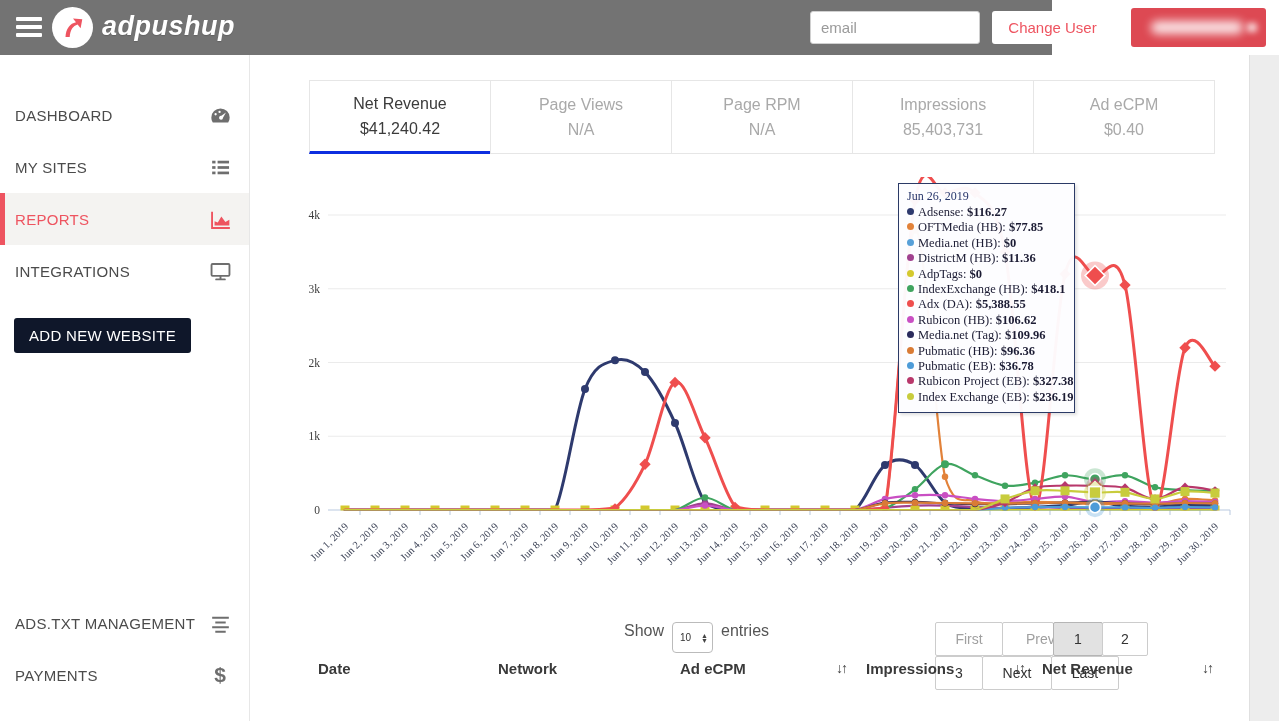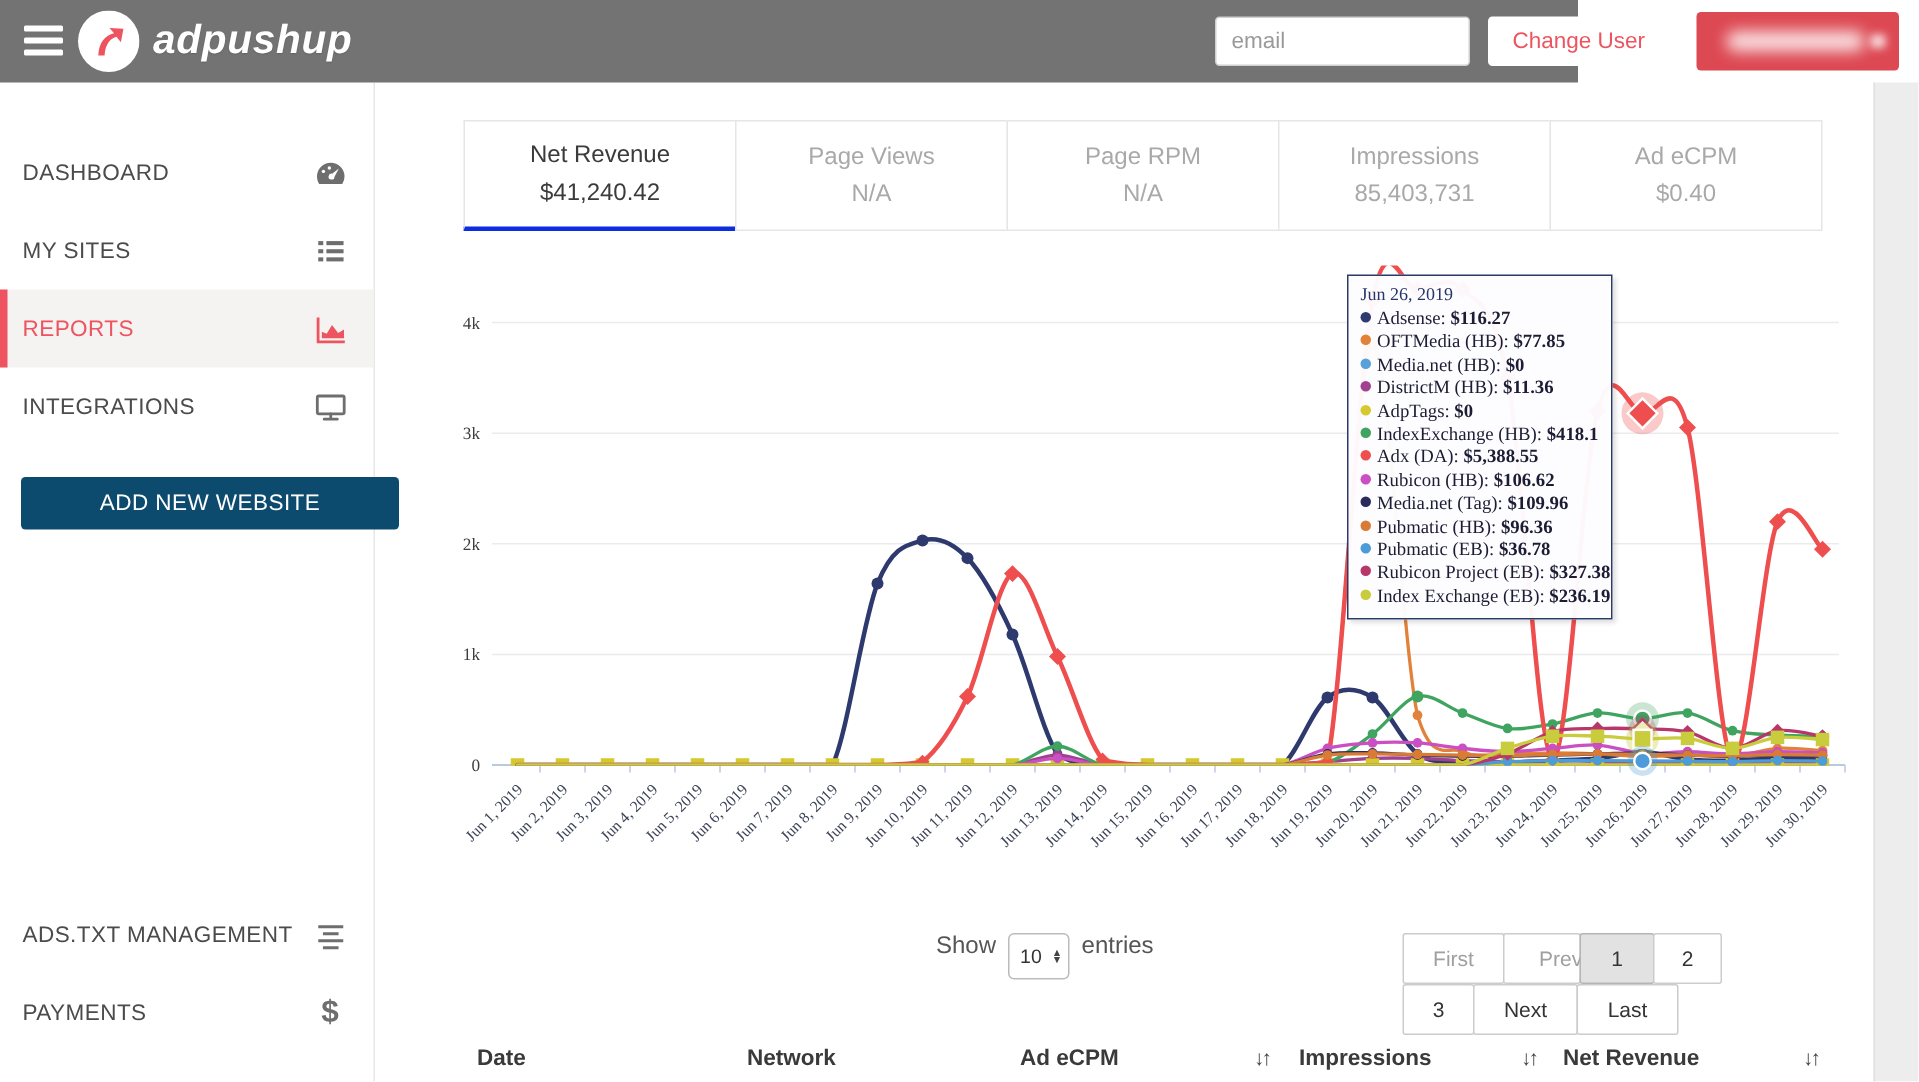--- a/index.html
+++ b/index.html
@@ -22,21 +22,21 @@
   
   .sidebar { position:absolute; left:0; top:55px; width:250px; height:666px; background:#fff; border-right:1px solid #e7e7e7; z-index:5; }
   .side-item { position:relative; height:52px; display:flex; align-items:center; justify-content:space-between; padding:0 16px 0 15px; cursor:pointer; }
   .side-item .lbl { font-size:15px; color:#4b4b4b; letter-spacing:.3px; }
   .side-item .ic { width:26px; height:26px; color:#6e6e6e; display:flex; align-items:center; justify-content:center; }
   .side-item .ic svg { width:25px; height:25px; }
   .side-item.active { background:#f4f3f1; border-left:5px solid #ee5460; padding-left:10px; }
   .side-item.active .lbl, .side-item.active .ic { color:#ee5460; }
   .side-nav { position:absolute; top:34px; left:0; right:0; }
   .side-bottom { position:absolute; top:542px; left:0; right:0; }
-  .add-website { position:absolute; left:14px; top:263px; width:252px; height:35px; background:#0c4a6e; color:#fff; border:none; border-radius:3px; font-size:15px; letter-spacing:.3px; cursor:pointer; font-family:"Liberation Sans",sans-serif; }
+  .add-website { position:absolute; left:14px; top:263px; width:177px; height:35px; background:#0f172a; color:#fff; border:none; border-radius:3px; font-size:15px; letter-spacing:.3px; cursor:pointer; font-family:"Liberation Sans",sans-serif; }
   .dollar-glyph { font-size:21px; font-weight:bold; color:#6e6e6e; }
 
   
   .right-strip { position:absolute; left:1249px; top:55px; width:30px; height:666px; background:#ededed; border-left:1px solid #e0e0e0; }
 
   
   .tabs { position:absolute; left:310px; top:80px; display:flex; z-index:2; }
   .stat-tab { width:182px; height:74px; border:1px solid #e6e6e6; margin-left:-1px; display:flex; flex-direction:column; align-items:center; justify-content:center; gap:7px; background:#fff; cursor:pointer; }
   .stat-tab .t-label { font-size:16px; color:#a9a9a9; }
   .stat-tab .t-value { font-size:16px; color:#a9a9a9; }
@@ -50,32 +50,32 @@
   
   .tooltip { position:absolute; left:898px; top:183px; width:177px; background:rgba(253,253,255,.97); border:1.5px solid #2b3a66; box-shadow:2px 2px 3px rgba(0,0,0,.12); padding:5px 8px 7px 8px; z-index:8; font-family:"Liberation Serif", serif; }
   .tooltip .tt-title { font-size:12px; color:#27356a; margin-bottom:1px; }
   .tt-row { font-size:12.5px; color:#1c1c34; line-height:15.4px; white-space:nowrap; }
   .tt-row .dot { display:inline-block; width:7px; height:7px; border-radius:50%; margin-right:4px; position:relative; top:-1px; }
   .tt-row b { font-weight:bold; }
 
   
   .show-group { position:absolute; left:624px; top:622px; display:flex; align-items:flex-start; gap:8px; font-size:16px; color:#555; }
   .entries-select { width:41px; height:31px; border:1px solid #bbb; border-radius:4px; display:flex; align-items:center; justify-content:space-between; padding:0 4px 0 7px; cursor:pointer; background:#fff; }
-  .entries-select .val { font-size:13px; color:#333; }
+  .entries-select .val { font-size:10px; color:#333; }
   .entries-select .spin { display:flex; flex-direction:column; font-size:7px; color:#444; line-height:5px; }
 
   .pagination { position:absolute; left:936px; top:622px; width:240px; }
   .pg-btn { display:inline-block; height:34px; line-height:32px; text-align:center; background:#fff; border:1px solid #ccc; margin-left:-1px; font-size:14px; color:#333; cursor:pointer; vertical-align:top; border-radius:2px; }
   .pg-btn.disabled { color:#a0a0a0; cursor:default; }
   .pg-btn.active { background:#e2e2e2; border-color:#b5b5b5; }
   .pg-row { white-space:nowrap; }
   .pg-row2 { margin-top:0px; }
 
   
-  .tbl-head { position:absolute; left:0; top:697px; width:1085px; height:24px; font-weight:bold; font-size:15px; color:#3a3a3a; }
+  .tbl-head { position:absolute; left:0; top:660px; width:1085px; height:24px; font-weight:bold; font-size:15px; color:#3a3a3a; }
   .th { position:absolute; display:flex; justify-content:space-between; align-items:flex-start; }
   .th .sort { font-weight:bold; color:#444; font-size:14px; letter-spacing:-2px; }
   .th1 { left:318px; width:150px; }
   .th2 { left:498px; width:150px; }
   .th3 { left:680px; width:166px; }
   .th4 { left:866px; width:158px; }
   .th5 { left:1042px; width:170px; }
 </style>
 </head>
 <body>

